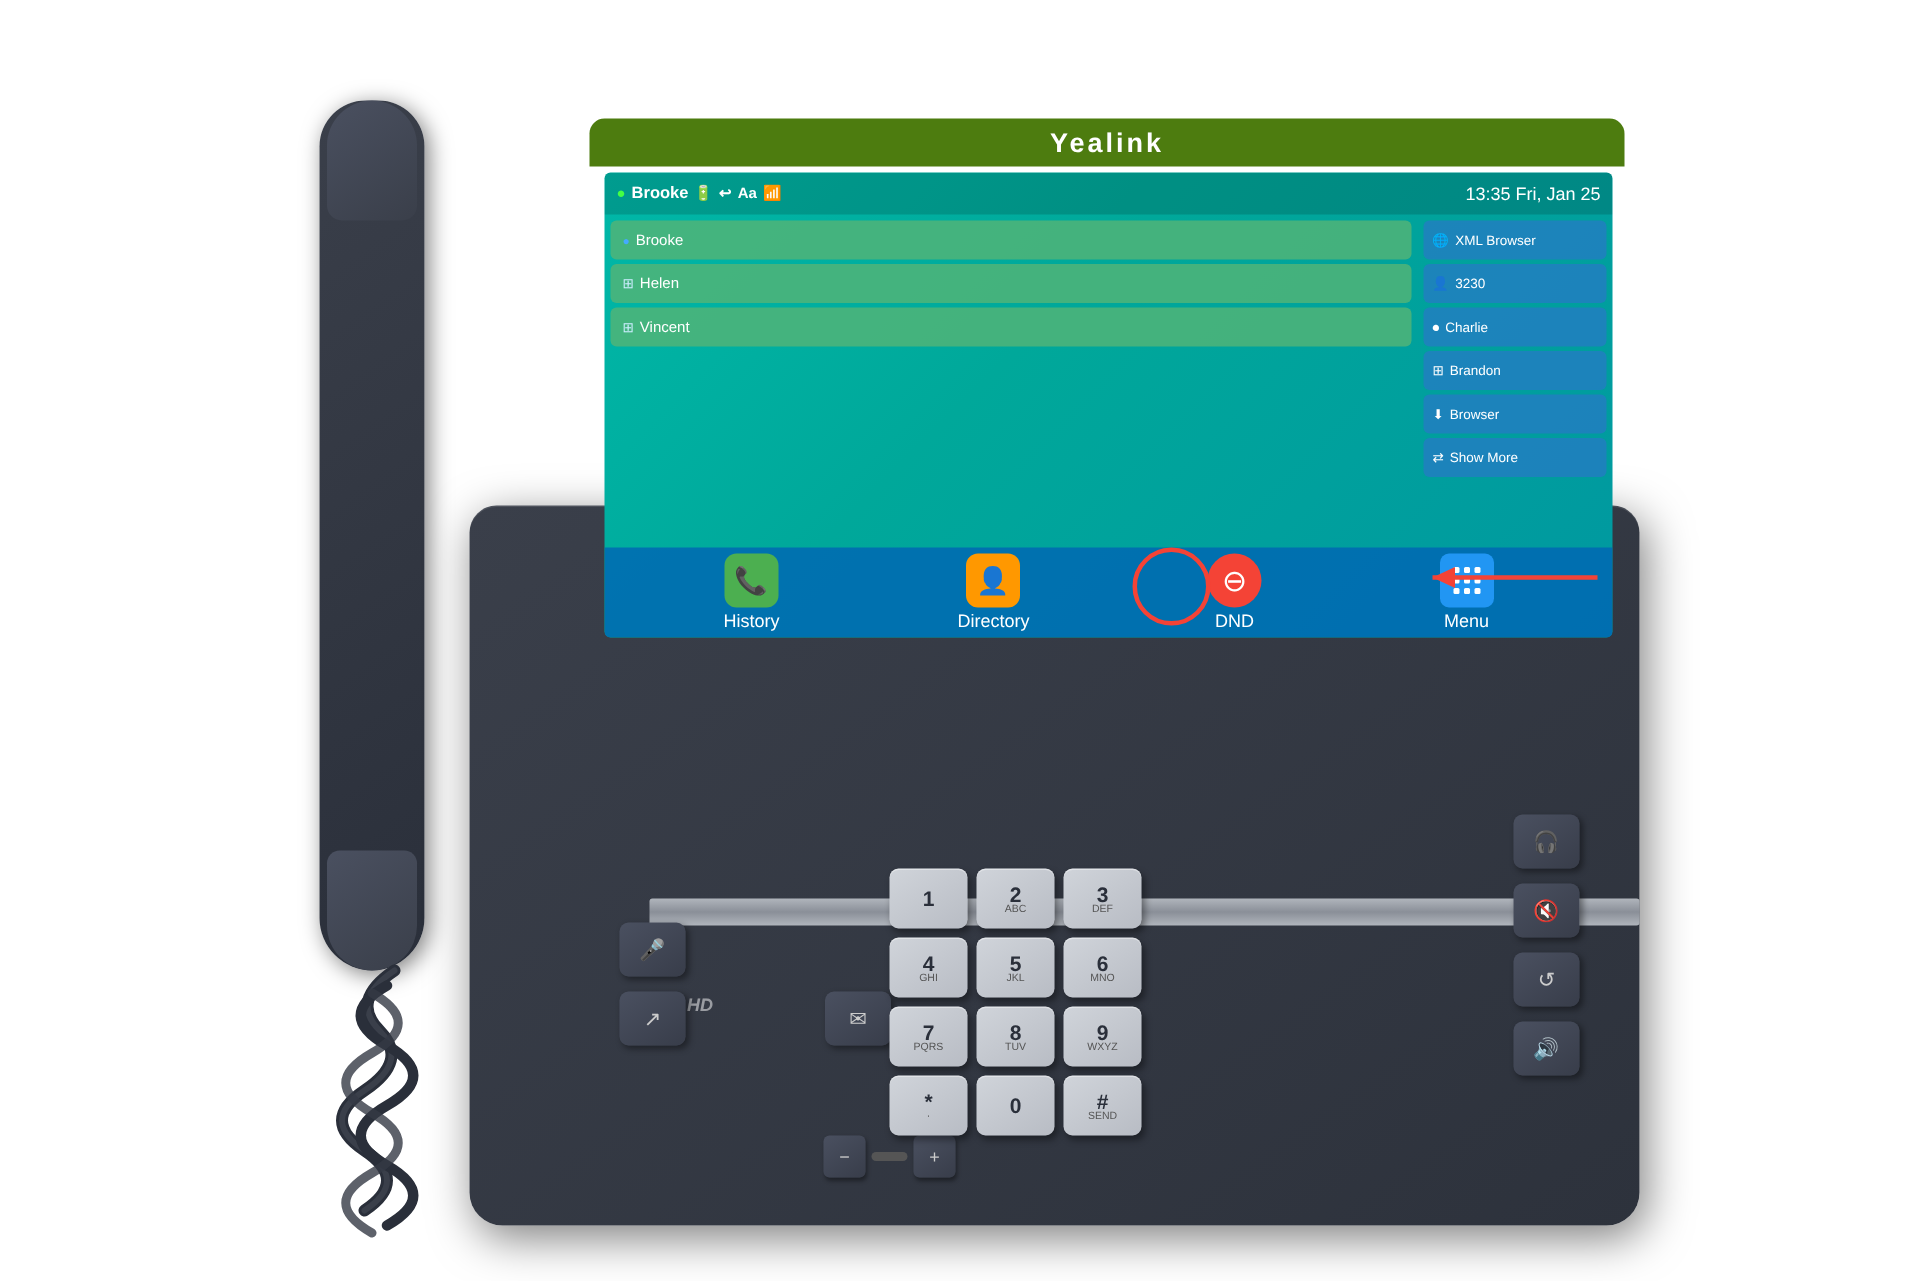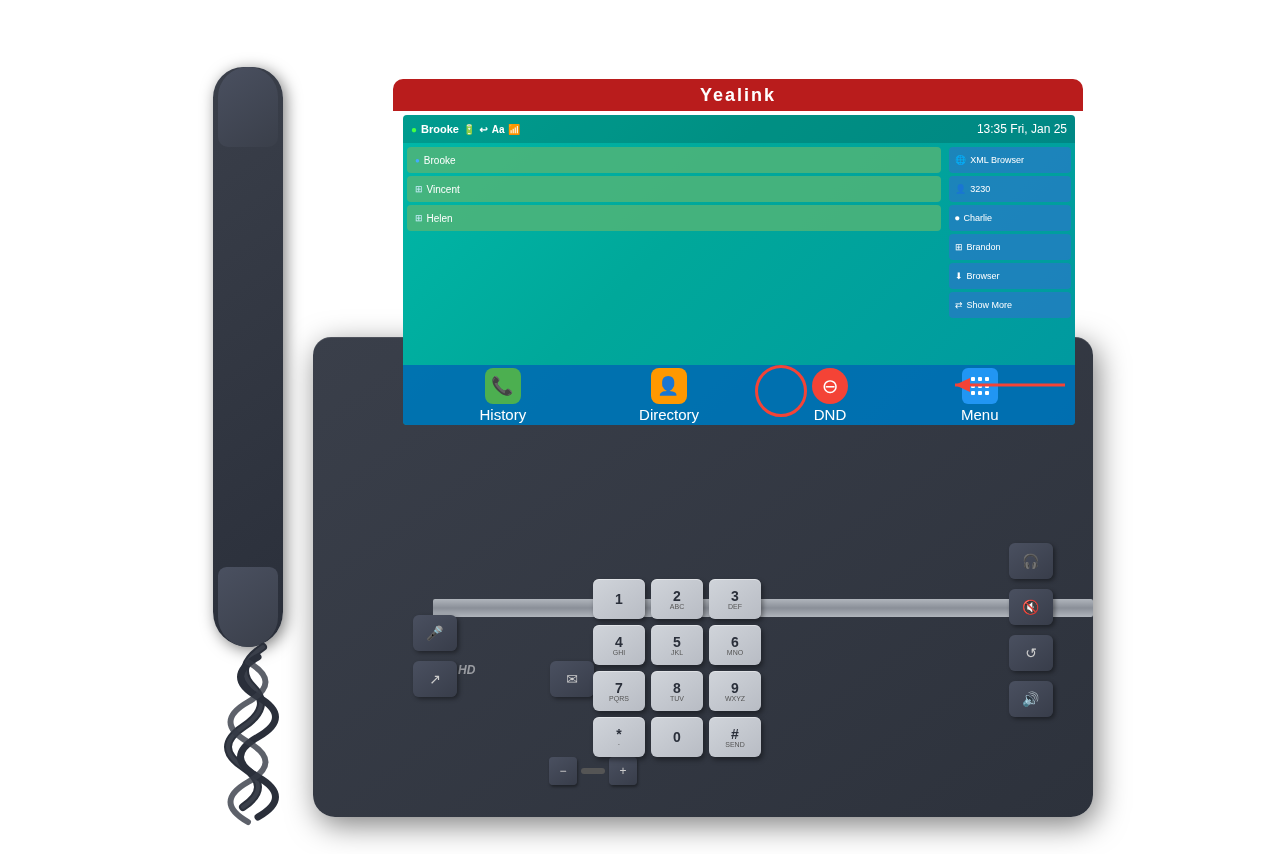--- a/index.html
+++ b/index.html
@@ -43,21 +43,21 @@
       border-radius: 2px;
     }
 
     
     .brand-bar {
       position: absolute;
       top: 42px;
       left: 200px;
       right: 10px;
       height: 32px;
-      background: #b91c1c;
+      background: #4d7c0f;
       border-radius: 10px 10px 0 0;
       display: flex;
       align-items: center;
       justify-content: center;
     }
 
     .brand-text {
       color: #ffffff;
       font-size: 18px;
       font-weight: bold;
@@ -186,21 +186,21 @@
       height: 36px;
       border-radius: 8px;
       display: flex;
       align-items: center;
       justify-content: center;
       font-size: 18px;
     }
 
     .dock-label {
       color: #fff;
-      font-size: 15px;
+      font-size: 12px;
     }
 
     .history-icon { background: #4CAF50; }
     .directory-icon { background: #FF9800; }
     .dnd-icon { background: #f44336; border-radius: 50%; }
     .menu-icon { background: #2196F3; border-radius: 6px; }
 
     .side-btn {
       width: 44px;
       height: 36px;
@@ -481,22 +481,22 @@
         <span>13:35</span>
         <span> </span>
         <span>Fri, Jan 25</span>
       </div>
     </div>
 
     <div class="screen-content">
 
       <div class="left-panel">
         <div class="contact-btn blue-dot">Brooke</div>
+        <div class="contact-btn grid-dot">Helen</div>
         <div class="contact-btn grid-dot">Vincent</div>
-        <div class="contact-btn grid-dot">Helen</div>
       </div>
 
       <div class="right-panel">
         <div class="right-btn">
             <span>🌐</span>
             <span>XML Browser</span>
           </div>
         <div class="right-btn">
             <span>👤</span>
             <span>3230</span>

